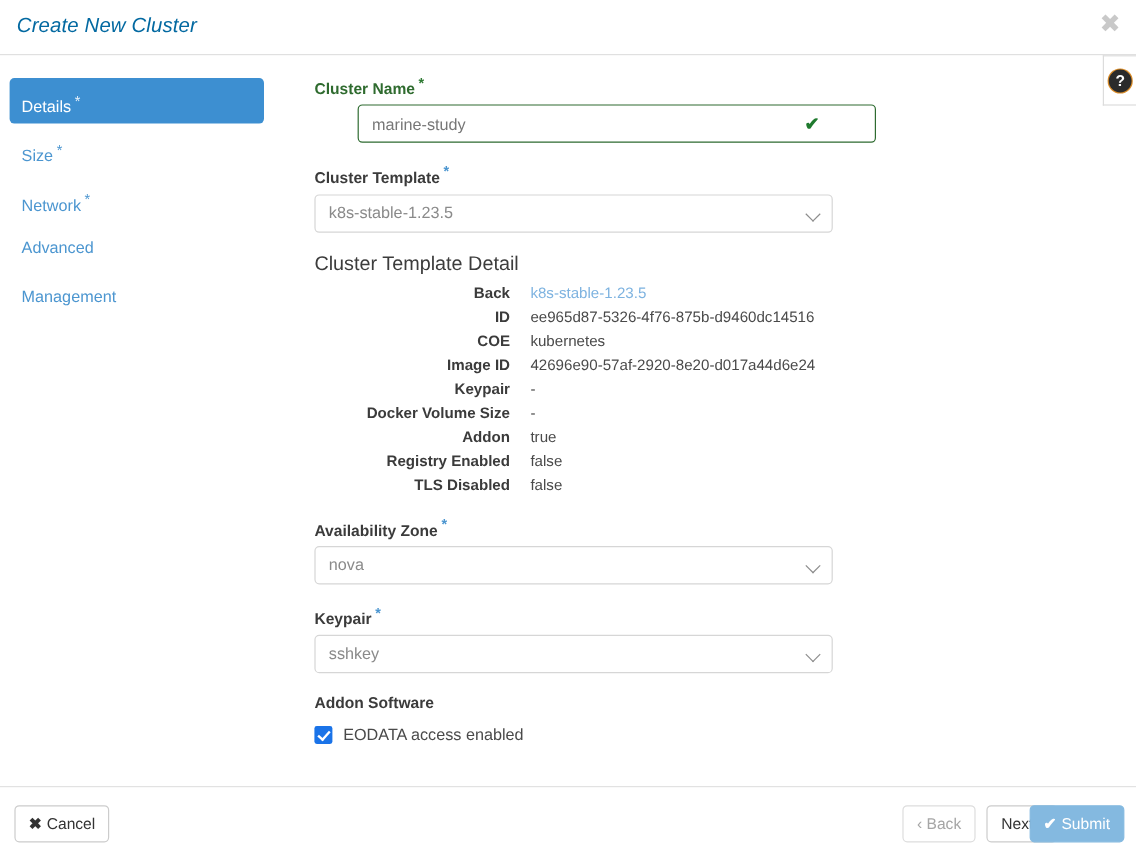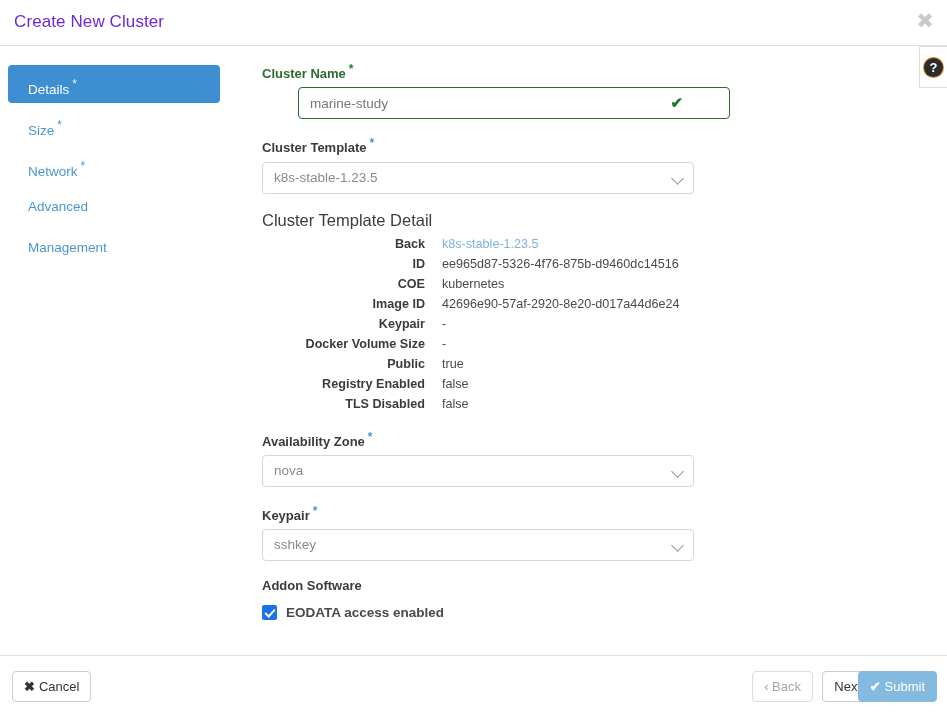--- a/index.html
+++ b/index.html
@@ -23,23 +23,24 @@
     width: 947px;
     height: 46px;
     border-bottom: 1px solid #e0e0e0;
     box-sizing: border-box;
   }
   .modal-title {
     position: absolute;
     left: 14px;
     top: 12px;
     font-size: 17px;
-    color: #6d28d9;
+    color: #0369a1;
     font-weight: 400;
     letter-spacing: 0.1px;
+    font-style: italic;
   }
   .close-icon {
     position: absolute;
     right: 9px;
     top: 8px;
     width: 26px;
     height: 26px;
     font-size: 21px;
     line-height: 26px;
     text-align: center;
@@ -91,21 +92,21 @@
   .wizard-nav {
     position: absolute;
     left: 8px;
     top: 19px;
     width: 212px;
   }
   .nav-item {
     display: block;
     height: 38px;
     line-height: 38px;
-    padding-left: 20px;
+    padding-left: 10px;
     font-size: 13.5px;
     color: #4c96d0;
     border-radius: 4px;
     box-sizing: border-box;
     cursor: pointer;
     margin-bottom: 3px;
     white-space: nowrap;
   }
   .nav-item.active {
     background: #3d8fd1;
@@ -241,21 +242,20 @@
   .addon-heading {
     font-size: 13px;
     font-weight: bold;
     color: #3b3b3b;
     margin: 4px 0 12px 0;
   }
   .checkbox-row {
     display: flex;
     align-items: flex-end;
     cursor: pointer;
-    font-weight: bold;
   }
   .checkbox {
     width: 15px;
     height: 15px;
     border-radius: 2px;
     background: #1a73e8;
     position: relative;
     margin-right: 9px;
     flex: none;
   }
@@ -387,21 +387,21 @@
       </tr>
       <tr>
         <td class="detail-key">Keypair</td>
         <td class="detail-val">-</td>
       </tr>
       <tr>
         <td class="detail-key">Docker Volume Size</td>
         <td class="detail-val">-</td>
       </tr>
       <tr>
-        <td class="detail-key">Public</td>
+        <td class="detail-key">Addon</td>
         <td class="detail-val">true</td>
       </tr>
       <tr>
         <td class="detail-key">Registry Enabled</td>
         <td class="detail-val">false</td>
       </tr>
       <tr>
         <td class="detail-key">TLS Disabled</td>
         <td class="detail-val">false</td>
       </tr>

